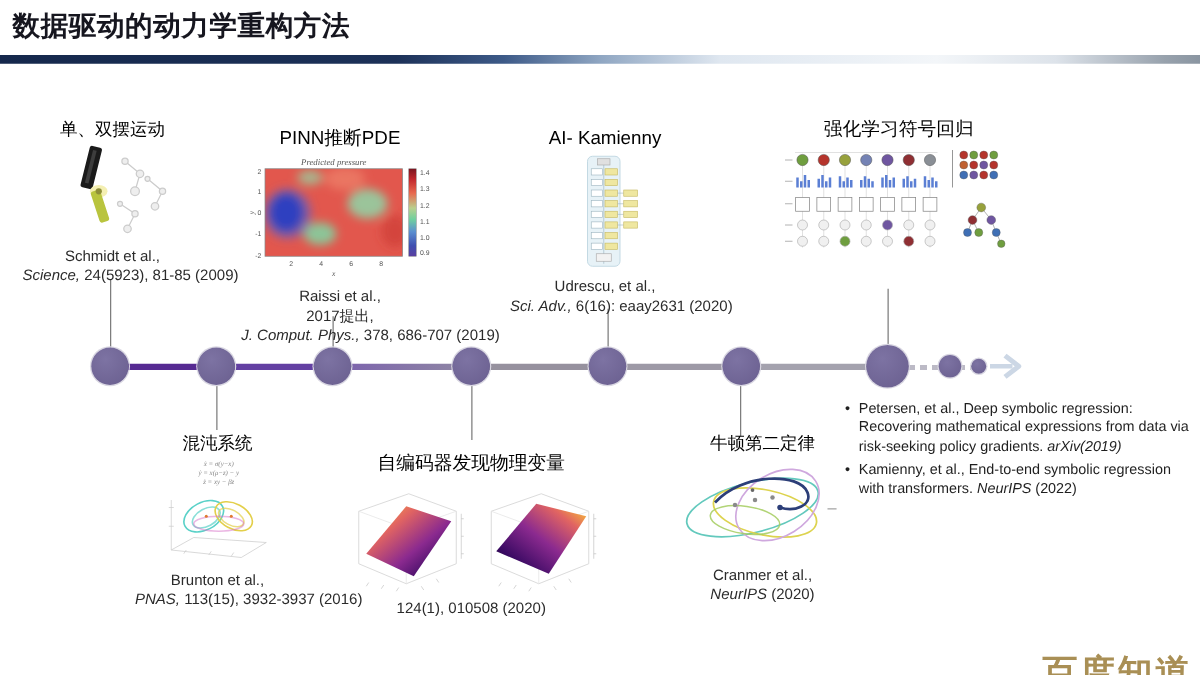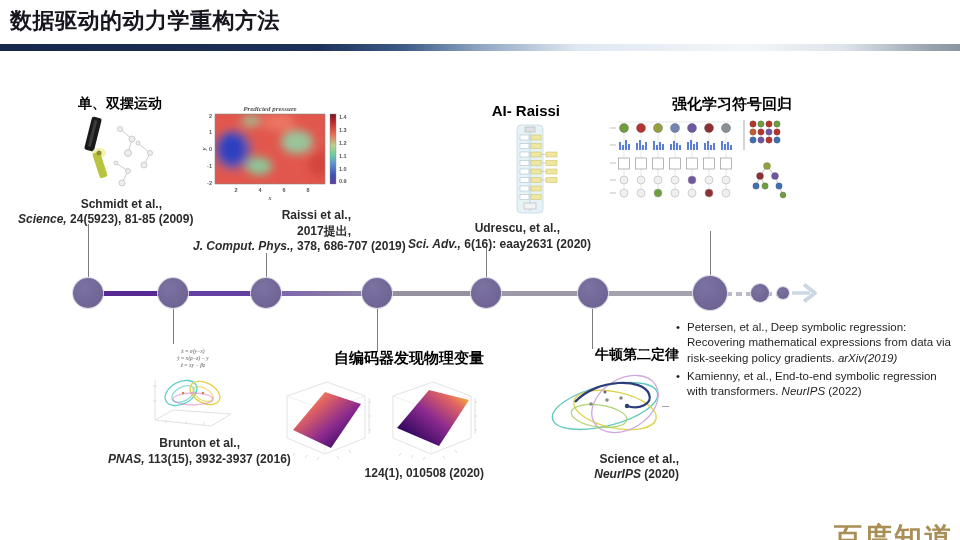--- a/index.html
+++ b/index.html
@@ -13,21 +13,21 @@
   
   .seg{position:absolute;top:291px;height:5px;z-index:1;}
   .seg-dashed{position:absolute;top:292px;height:3.5px;z-index:1;
          background:repeating-linear-gradient(to right,#bcbac6 0 6px,transparent 6px 10px);}
   .node{position:absolute;border-radius:50%;z-index:2;
          background:radial-gradient(circle at 38% 32%,#7d73a3,#695e8e);
          box-shadow:0 0 0 1px #d9d7e2;}
   .vline{position:absolute;width:1px;background:#7d7d7d;z-index:0;}
   .arrow-wrap{position:absolute;left:790px;top:282px;z-index:1;}
   
-  .ms{position:absolute;text-align:right;font-weight:bold;}
+  .ms{position:absolute;text-align:center;}
   .ms-title{font-size:14px;color:#000;line-height:1.2;margin-bottom:3px;white-space:nowrap;}
   .ms-title.big{font-size:15px;}
   .cite{font-size:12px;color:#2b2b2b;line-height:1.3;white-space:nowrap;margin-top:2px;}
   .it{font-style:italic;}
   .figrow{display:flex;justify-content:center;gap:4px;}
   
   .refs{position:absolute;left:676px;top:320px;width:284px;font-size:11.5px;
         color:#1f1f1f;line-height:1.33;text-align:left;}
   .ref-item{display:flex;gap:7px;margin-bottom:3px;}
   .ref-bullet{flex:0 0 auto;}
@@ -103,20 +103,21 @@
           <circle cx="64" cy="68" r="3"></circle>
       </g>
     </svg>
     <div class="cite">
       <div><span>Schmidt et al.,</span></div>
       <div><span class="it">Science,</span><span>  24(5923), 81-85 (2009)</span></div>
     </div>
   </div>
 
   <div class="ms" style="left:193px;top:102px;width:158px">
+    <div class="ms-title big">PINN推断PDE</div>
     <svg width="152" height="100" viewBox="0 0 152 100">
       <defs>
         <filter id="blur1" x="-40%" y="-40%" width="180%" height="180%">
             <feGaussianBlur stdDeviation="4"></feGaussianBlur>
           </filter>
         <clipPath id="plotclip">
             <rect x="16" y="12" width="110" height="70"></rect>
           </clipPath>
         <linearGradient id="cbg" x1="0" y1="0" x2="0" y2="1">
           <stop offset="0" stop-color="#7a1520"></stop>
@@ -167,21 +168,21 @@
       <text class="serif" x="5" y="49" font-size="6" font-style="italic" fill="#555" text-anchor="middle" transform="rotate(-90 5 47)">y</text>
     </svg>
     <div class="cite">
       <div><span>Raissi et al.,</span></div>
       <div><span>2017提出,</span></div>
       <div><span class="it">J. Comput. Phys.,</span><span> 378, 686-707 (2019)</span></div>
     </div>
   </div>
 
   <div class="ms" style="left:408px;top:102px;width:152px">
-    <div class="ms-title big">AI- Raissi</div>
+    <div class="ms-title big">AI- Kamienny</div>
     <svg width="58" height="92" viewBox="0 0 58 92">
       <rect x="15" y="2" width="26" height="88" rx="4" fill="#e7f2f7" stroke="#c3d9e3" stroke-width="0.8"></rect>
       <line x1="28" y1="9" x2="28" y2="88" stroke="#a8bfca" stroke-width="0.6"></line>
       <rect x="23" y="4" width="10" height="5" fill="#e0e0e0" stroke="#a8a8a8" stroke-width="0.5"></rect>
       <g stroke-width="0.5">
         <rect x="18" y="12" width="9" height="5" fill="#ffffff" stroke="#9fb6c1"></rect>
           <rect x="29" y="12" width="10" height="5" fill="#efe7a0" stroke="#c6ba62"></rect>
         <rect x="18" y="20.5" width="9" height="5" fill="#ffffff" stroke="#9fb6c1"></rect>
           <rect x="29" y="20.5" width="10" height="5" fill="#efe7a0" stroke="#c6ba62"></rect>
         <rect x="18" y="29" width="9" height="5" fill="#ffffff" stroke="#9fb6c1"></rect>
@@ -206,21 +207,21 @@
           <rect x="29" y="71.5" width="10" height="5" fill="#efe7a0" stroke="#c6ba62"></rect>
         <rect x="22" y="80" width="12" height="6" fill="#f2f2f2" stroke="#a8a8a8"></rect>
       </g>
     </svg>
     <div class="cite">
       <div><span>Udrescu, et al.,</span></div>
       <div><span class="it">Sci. Adv.,</span><span> 6(16): eaay2631 (2020)</span></div>
     </div>
   </div>
 
-  <div class="ms" style="left:596px;top:95px;width:196px">
+  <div class="ms" style="left:621px;top:95px;width:196px">
     <div class="ms-title big">强化学习符号回归</div>
     <svg width="182" height="88" viewBox="0 0 182 88">
       <g stroke="#cfcfcf" stroke-width="0.5">
         <line x1="14" y1="10" x2="14" y2="82"></line>
           <line x1="31" y1="10" x2="31" y2="82"></line>
         <line x1="48" y1="10" x2="48" y2="82"></line>
           <line x1="65" y1="10" x2="65" y2="82"></line>
         <line x1="82" y1="10" x2="82" y2="82"></line>
           <line x1="99" y1="10" x2="99" y2="82"></line>
         <line x1="116" y1="10" x2="116" y2="82"></line>
@@ -324,20 +325,21 @@
         <circle cx="165" cy="60" r="3.5" fill="#6f56a0" stroke="#555" stroke-width="0.3"></circle>
         <circle cx="146" cy="70" r="3.2" fill="#3f6fb5" stroke="#555" stroke-width="0.3"></circle>
         <circle cx="155" cy="70" r="3.2" fill="#6f9e3f" stroke="#555" stroke-width="0.3"></circle>
         <circle cx="169" cy="70" r="3.2" fill="#3f6fb5" stroke="#555" stroke-width="0.3"></circle>
         <circle cx="173" cy="79" r="3" fill="#6f9e3f" stroke="#555" stroke-width="0.3"></circle>
       </g>
     </svg>
   </div>
 
   <div class="ms" style="left:108px;top:346px;width:132px">
+    <div class="ms-title">混沌系统</div>
     <svg width="95" height="84" viewBox="0 0 95 84">
       <g font-size="5.5" font-style="italic" fill="#888" text-anchor="middle">
         <text class="serif" x="48" y="7">ẋ = σ(y−x)</text>
         <text class="serif" x="48" y="14">ẏ = x(ρ−z) − y</text>
         <text class="serif" x="48" y="21">ż = xy − βz</text>
       </g>
       <g stroke="#cccccc" stroke-width="0.6" fill="none">
         <path d="M10,74 L28,64 L86,68 L66,80 Z"></path>
         <line x1="10" y1="74" x2="10" y2="34"></line>
         <line x1="8" y1="40" x2="12" y2="40"></line>
@@ -355,21 +357,21 @@
         <circle cx="38" cy="47" r="1.2" fill="#e07a30" stroke="none"></circle>
         <circle cx="58" cy="47" r="1.2" fill="#e07a30" stroke="none"></circle>
       </g>
     </svg>
     <div class="cite">
       <div><span>Brunton et al.,</span></div>
       <div><span class="it">PNAS,</span><span> 113(15), 3932-3937 (2016)</span></div>
     </div>
   </div>
 
-  <div class="ms" style="left:270px;top:349px;width:214px">
+  <div class="ms" style="left:270px;top:362px;width:214px">
     <div class="ms-title big">自编码器发现物理变量</div>
     <div class="figrow">
       <svg width="102" height="94" viewBox="0 0 102 94">
         <defs>
           <linearGradient id="ag1" x1="0" y1="0" x2="1" y2="1">
             <stop offset="0" stop-color="#fcb93d"></stop>
               <stop offset="0.3" stop-color="#e16462"></stop>
             <stop offset="0.6" stop-color="#8b2a8f"></stop>
               <stop offset="0.85" stop-color="#3a0a63"></stop>
             <stop offset="1" stop-color="#12041f"></stop>
@@ -433,21 +435,21 @@
       </g>
       <g>
         <circle cx="60" cy="34" r="1.8" fill="#8a8a8a"></circle>
           <circle cx="44" cy="38" r="1.8" fill="#8a8a8a"></circle>
         <circle cx="74" cy="32" r="1.8" fill="#8a8a8a"></circle>
           <circle cx="80" cy="40" r="2.2" fill="#2c3e78"></circle>
         <circle cx="58" cy="26" r="1.5" fill="#666"></circle>
       </g>
     </svg>
     <div class="cite">
-      <div><span>Science et al.,</span></div>
+      <div><span>Cranmer et al.,</span></div>
       <div><span class="it">NeurIPS</span><span> (2020)</span></div>
     </div>
   </div>
 
   <div class="refs">
     <div class="ref-item">
       <span class="ref-bullet">•</span>
       <span><span>Petersen, et al., Deep symbolic regression: Recovering mathematical expressions from data via risk-seeking policy gradients. </span><span class="it">arXiv(2019)</span></span>
     </div>
     <div class="ref-item">

